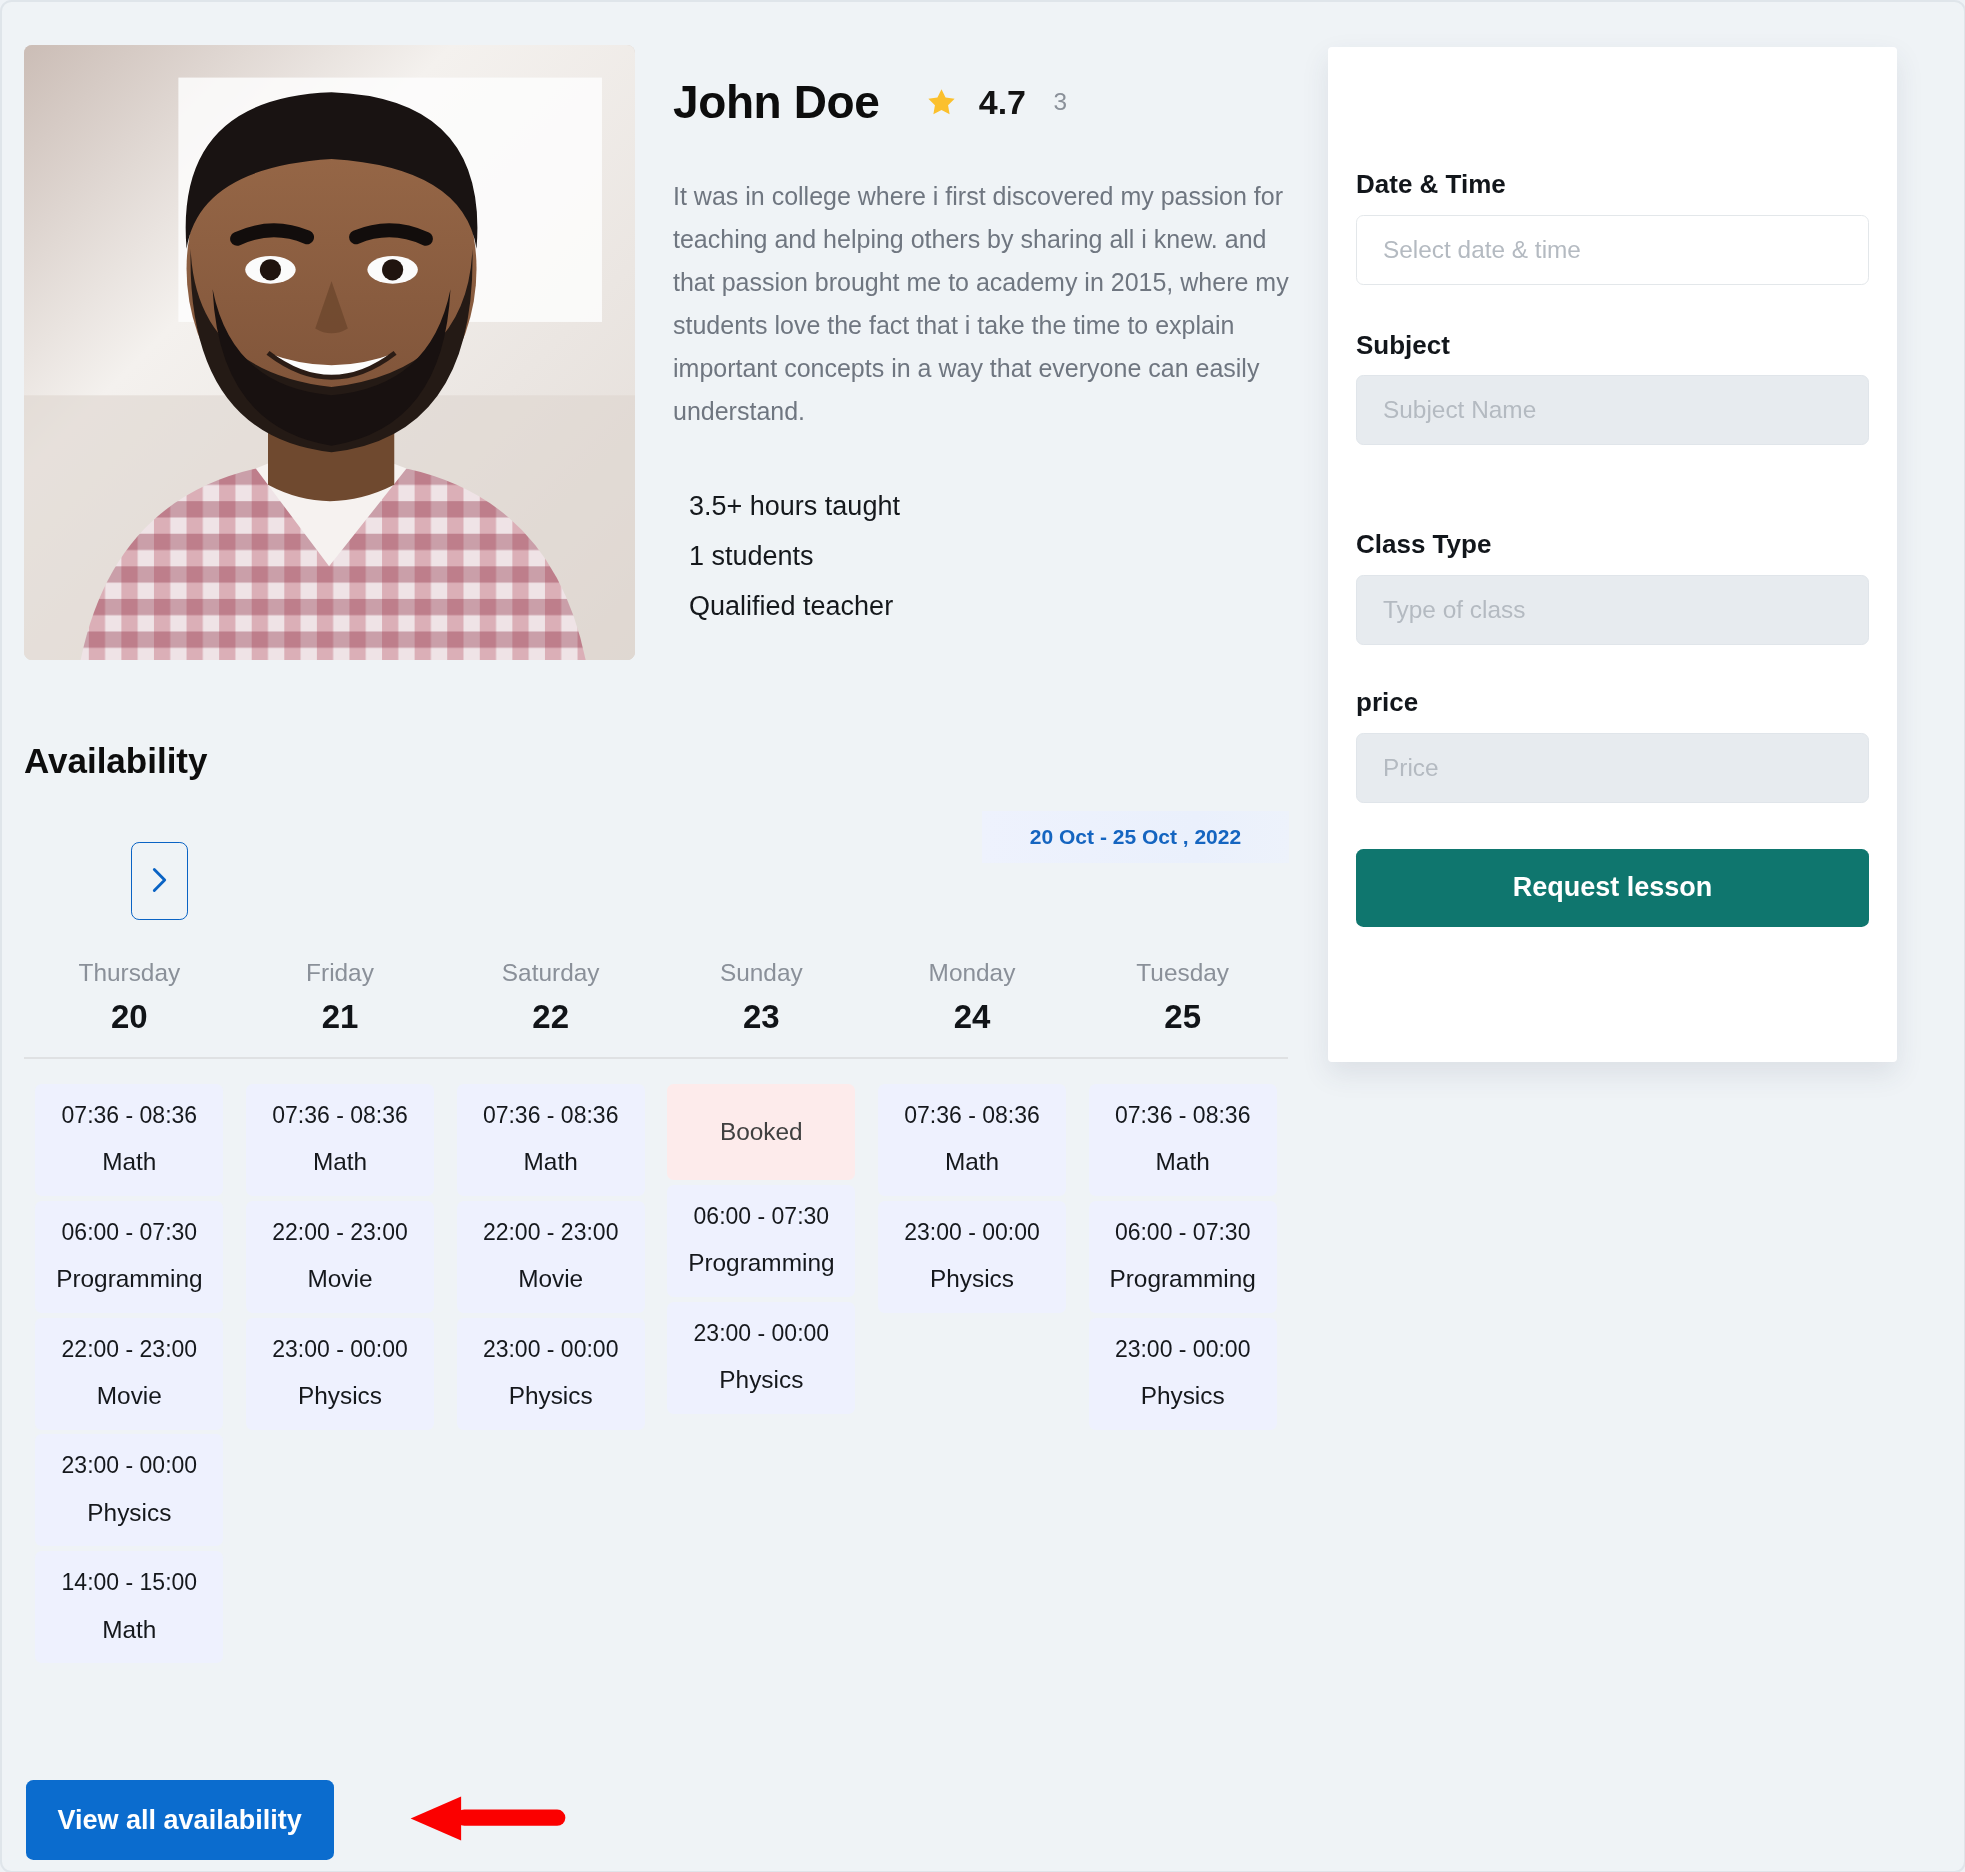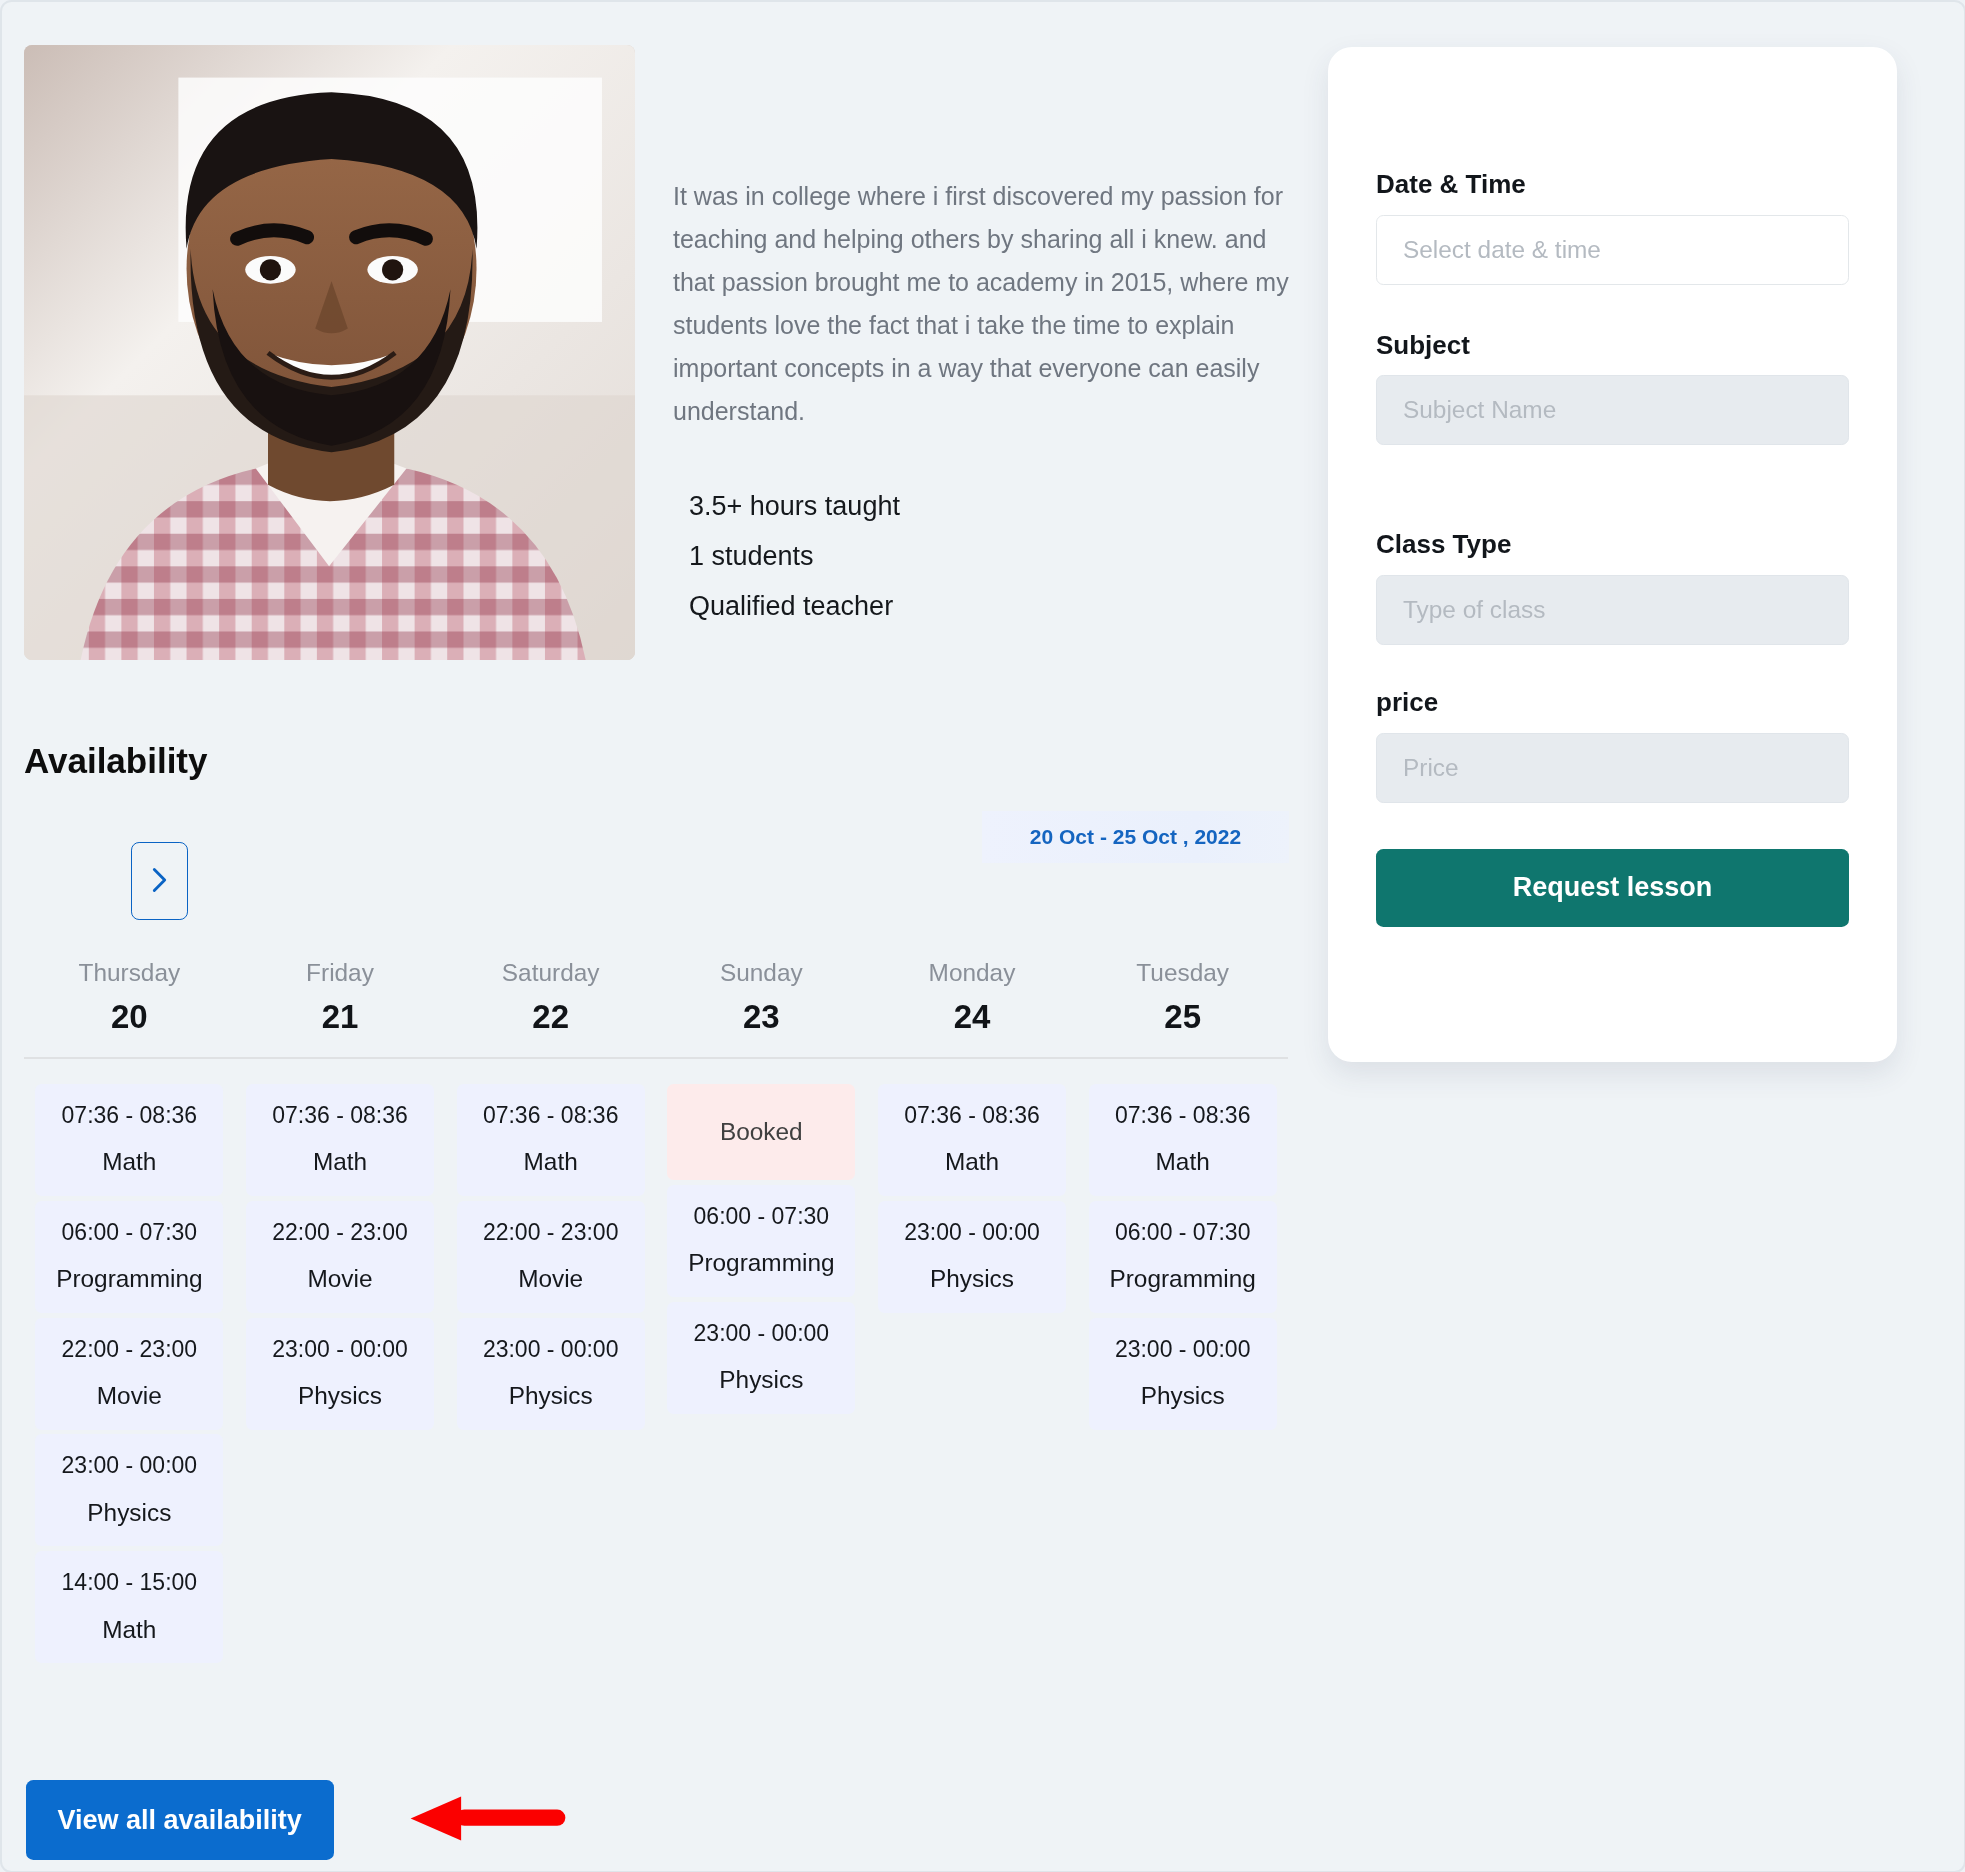--- a/index.html
+++ b/index.html
@@ -157,23 +157,23 @@
     width: 212px; height: 57px;
     pointer-events: none;
   }
 
   
   .booking-card {
     position: absolute;
     left: 1326px; top: 45px;
     width: 569px; height: 1015px;
     background: #ffffff;
-    border-radius: 24px;
+    border-radius: 4px;
     box-shadow: 0 11.4px 28px rgba(47,63,84,0.10);
-    padding: 122px 48px 0;
+    padding: 122px 28px 0;
   }
   .field { margin-bottom: 0; }
   .field-label {
     font-size: 26px; font-weight: bold; color: #12161b;
     margin-bottom: 14.7px; display: block;
   }
   .field-input {
     display: block;
     width: 100%;
     height: 70px;
@@ -254,20 +254,30 @@
       <circle cx="303" cy="276" r="13" fill="#20140f"></circle>
       <circle cx="453" cy="276" r="13" fill="#20140f"></circle>
 
       <path d="M378 290 L358 348 Q378 360 398 348 Z" fill="#6b452c" opacity="0.75"></path>
 
       <path d="M300 378 Q378 440 456 378 Q378 408 300 378 Z" fill="#fdfdfd"></path>
       <path d="M300 378 Q378 438 456 378" stroke="#2b1c15" stroke-width="6" fill="none"></path>
     </svg>
   </div>
 
+  <div class="name-row">
+    <span class="tutor-name">John Doe</span>
+    <span class="star-icon">
+      <svg viewBox="0 0 24 24" width="33" height="33">
+          <path d="M12 2.4l2.95 5.98 6.6.96-4.78 4.66 1.13 6.57L12 17.47l-5.9 3.1 1.13-6.57L2.45 9.34l6.6-.96z" fill="#fbc02d"></path>
+        </svg>
+    </span>
+    <span class="rating-value">4.7</span>
+    <span class="rating-count">3</span>
+  </div>
 
   <div class="bio">It was in college where i first discovered my passion for teaching and helping others by sharing all i knew. and that passion brought me to academy in 2015, where my students love the fact that i take the time to explain important concepts in a way that everyone can easily understand.</div>
 
   <div class="stats">
     <div>3.5+ hours taught</div>
     <div>1 students</div>
     <div>Qualified teacher</div>
   </div>
 
   <div class="availability-title">Availability</div>

